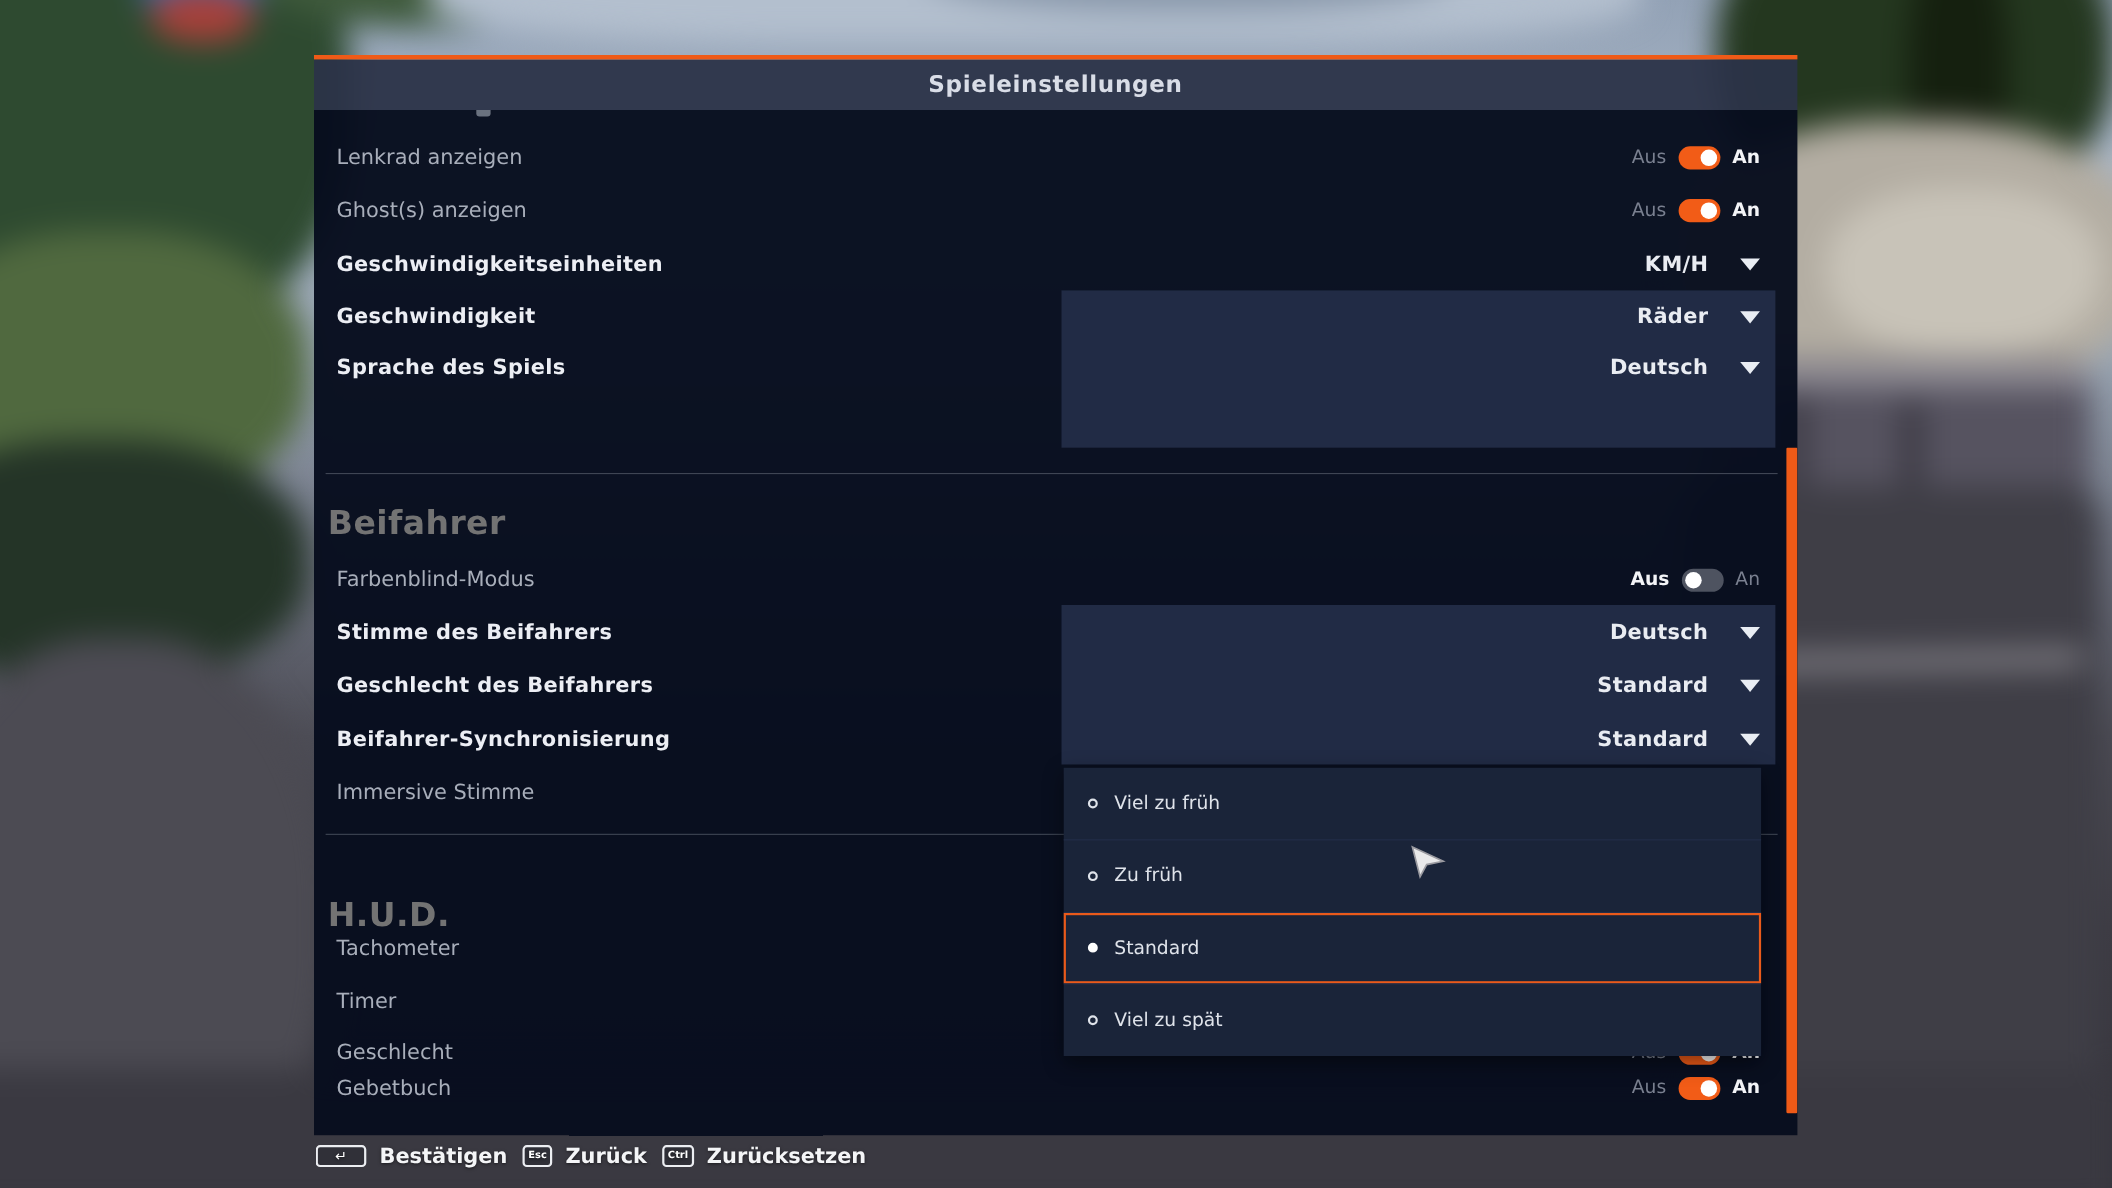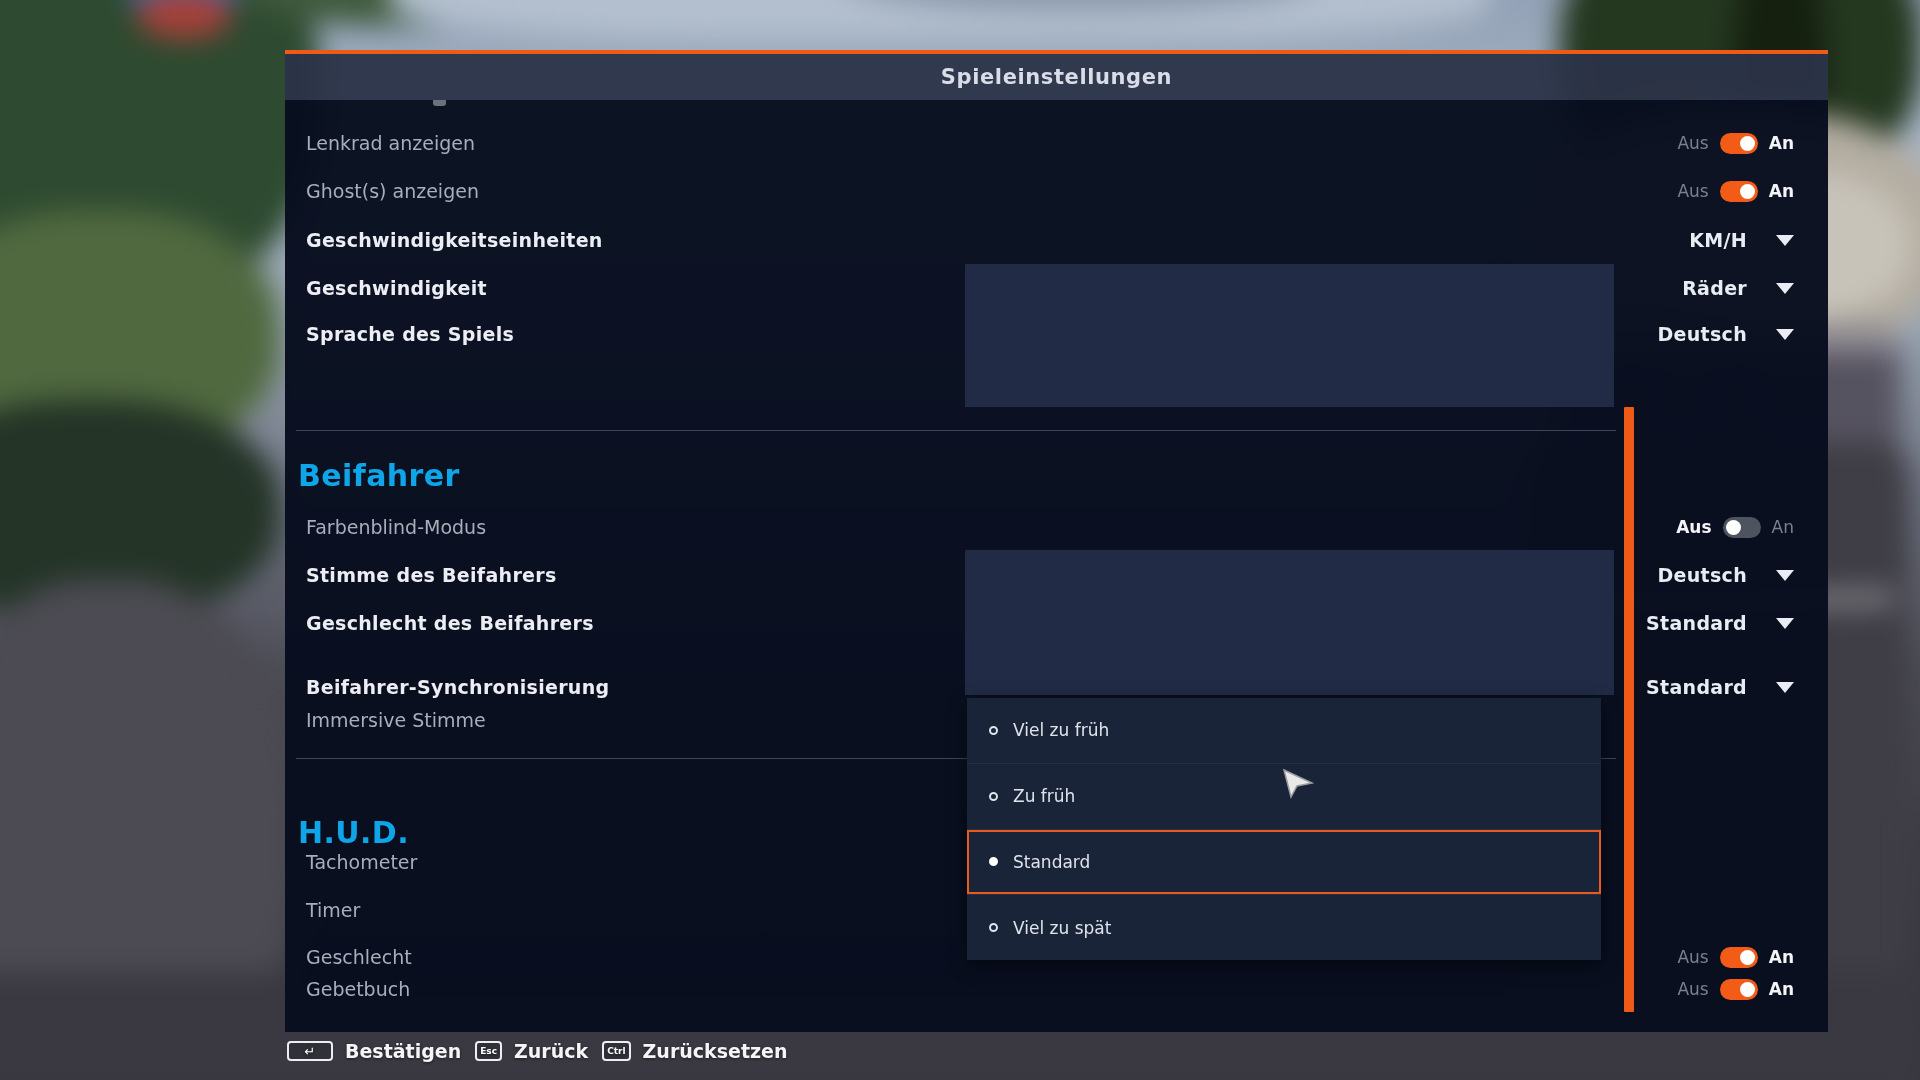--- a/index.html
+++ b/index.html
@@ -7,36 +7,36 @@
        font-family:"DejaVu Sans","Liberation Sans",sans-serif;background:#6e7482;}
   .stage{position:absolute;inset:0;overflow:hidden;}
 
   
   .bg{position:absolute;inset:0;z-index:0;
       background:linear-gradient(180deg,#93a2b6 0%,#a9b6c6 14%,#98a4b2 30%,#6f7482 46%,#4d4d56 62%,#3d3c44 78%,#34333b 100%);}
   .blobs{position:absolute;inset:-40px;filter:blur(14px);}
   .blob{position:absolute;border-radius:45%;}
 
   
-  .panel{position:absolute;left:285px;top:50px;width:1543px;height:982px;z-index:2;}
+  .panel{position:absolute;left:285px;top:50px;width:1349px;height:982px;z-index:2;}
   .panel-top-accent{position:absolute;left:0;top:0;width:100%;height:4px;background:#ef5a17;z-index:9;}
   .titlebar{position:absolute;left:0;top:4px;width:100%;height:46px;background:rgba(43,51,72,0.95);
             display:flex;align-items:center;justify-content:center;z-index:8;}
   .titlebar .title{color:#d9dde7;font-size:21px;font-weight:600;letter-spacing:.6px;}
   .content{position:absolute;left:0;top:50px;width:100%;height:932px;background:rgba(7,13,30,0.97);overflow:hidden;}
 
   .remnant{position:absolute;left:148px;top:0px;width:13px;height:6px;background:#8b919e;border-radius:0 0 3px 3px;opacity:.75;}
 
   .row{position:absolute;left:0;width:100%;height:48px;display:flex;align-items:center;
        justify-content:space-between;padding:0 34px 0 21px;box-sizing:border-box;z-index:2;}
   .lbl{font-size:19px;}
   .lbl.dim{color:#a8aeba;font-weight:400;}
   .lbl.bright{color:#eceef4;font-weight:600;letter-spacing:.3px;}
   .section-h{position:absolute;left:13px;height:48px;display:flex;align-items:center;z-index:2;
-             color:#0ea5e9;font-size:30px;font-weight:700;letter-spacing:.4px;}
+             color:#737373;font-size:30px;font-weight:700;letter-spacing:.4px;}
   .sep{position:absolute;left:11px;width:1320px;height:1px;background:#3f4554;z-index:2;}
 
   
   .toggle{display:flex;align-items:center;gap:11px;font-size:17px;}
   .toggle .pill{width:38px;height:21px;border-radius:11px;position:relative;flex:0 0 auto;}
   .toggle .knob{position:absolute;top:3px;width:15px;height:15px;border-radius:50%;background:#fff;}
   .toggle.on  .pill{background:#f25c17;}
   .toggle.on  .knob{right:3px;}
   .toggle.off .pill{background:#4e5360;}
   .toggle.off .knob{left:3px;}
@@ -189,21 +189,21 @@
       </div>
 
       <div class="row" style="top:499px;">
         <span class="lbl bright">Geschlecht des Beifahrers</span>
         <div class="select">
           <span class="val">Standard</span>
           <span class="caret"></span>
         </div>
       </div>
 
-      <div class="row" style="top:563px;">
+      <div class="row" style="top:548px;">
         <span class="lbl bright">Beifahrer-Synchronisierung</span>
         <div class="select">
           <span class="val">Standard</span>
           <span class="caret"></span>
         </div>
       </div>
 
       <div class="row" style="top:596px;">
         <span class="lbl dim">Immersive Stimme</span>
       </div>

